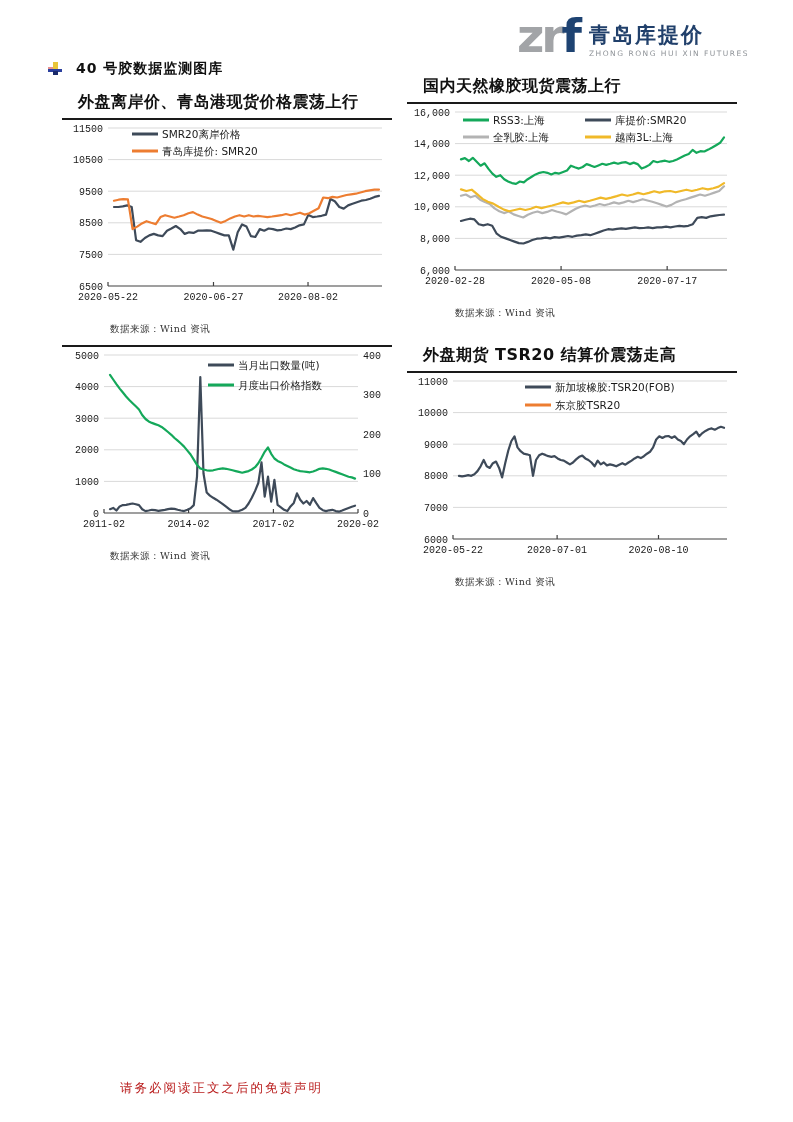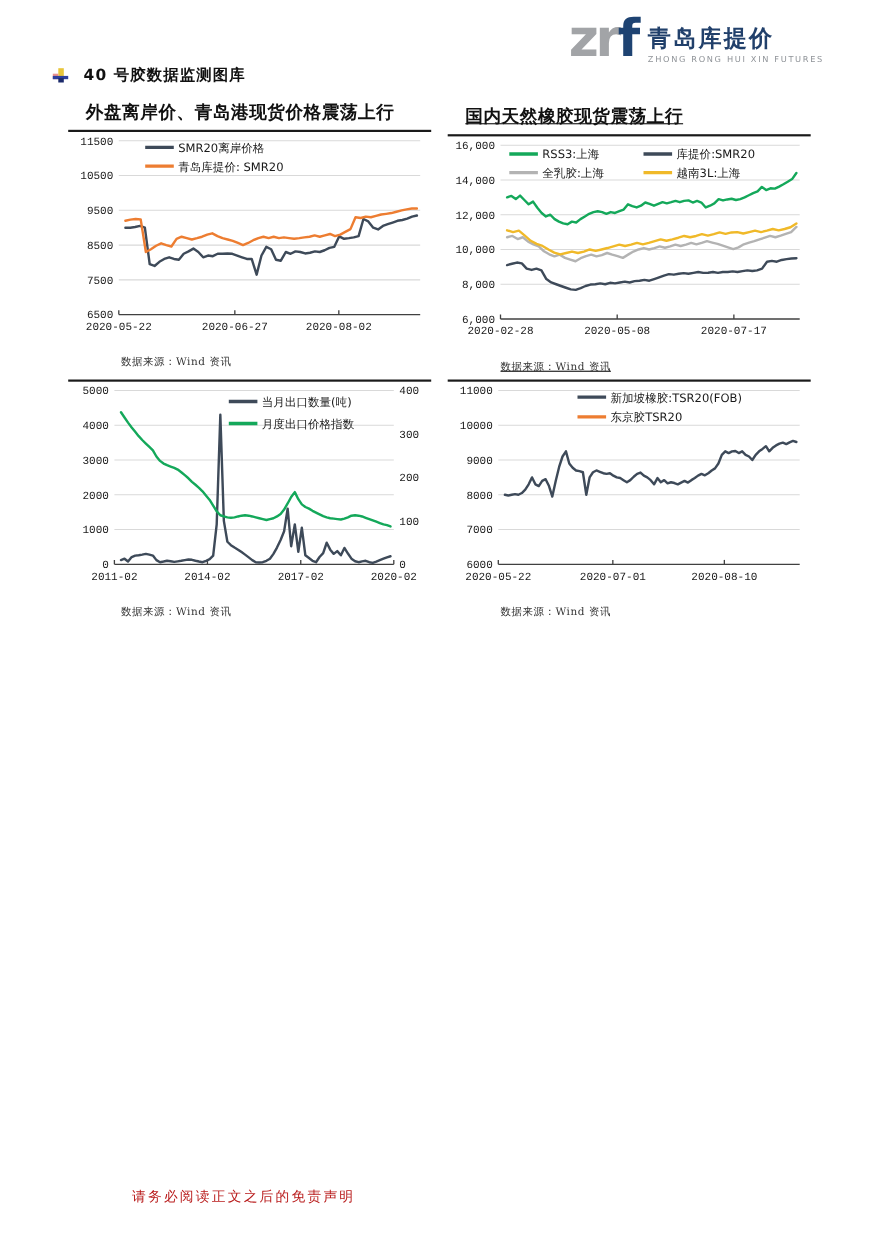--- a/index.html
+++ b/index.html
@@ -25,21 +25,21 @@
   .section-icon .n { position:absolute; left:5px; top:9px; width:5px; height:4px; background:#1B2A6B; }
   .section-title { font-size:14px; font-weight:bold; letter-spacing:1px; margin-left:14px; }
   
   .card { position:absolute; width:330px; }
   .card-title { font-size:16px; font-weight:bold; letter-spacing:0.5px; padding:0 0 5px 16px; white-space:nowrap; }
   .card-rule { height:2px; background:#1a1a1a; }
   .card svg { display:block; margin-top:2px; }
   .card-source { margin-top:9px; padding-left:8px; font-family:"DejaVu Serif","Liberation Serif",serif;
                  font-size:9.5px; color:#333; letter-spacing:0.5px;margin-left:40px; }
   #card-0 { left:62px;  top:92px; }
-  #card-1 { left:407px; top:96px;text-decoration:underline; }
+  #card-1 { left:407px; top:76px; }
   #card-2 { left:62px;  top:345px; }
   #card-3 { left:407px; top:345px; }
   
   .footer { position:absolute; top:1080px; left:120px; font-size:12.5px; color:#b91c1c; letter-spacing:2px; }
 </style>
 </head>
 <body>
 
 <div class="logo">
   <div class="logo-mark"><span class="logo-zr">zr</span><span class="logo-f">f</span></div>
@@ -161,20 +161,21 @@
       <polyline points="48.0,25.8 51.2,30.5 54.4,35.2 57.7,39.6 60.9,43.5 64.1,47.5 67.3,51.0 70.6,54.2 73.8,57.3 77.0,60.5 80.2,66.0 83.5,70.0 86.7,72.4 89.9,73.9 93.1,75.1 96.4,76.3 99.6,77.9 102.8,80.3 106.0,83.0 109.3,85.8 112.5,89.0 115.7,91.7 118.9,94.5 122.1,97.6 125.4,101.6 128.6,105.5 131.8,110.7 135.0,115.8 138.3,119.4 141.5,120.5 144.7,121.3 147.9,121.7 151.2,121.3 154.4,120.5 157.6,119.8 160.8,119.4 164.1,119.8 167.3,120.5 170.5,121.3 173.7,122.1 176.9,122.9 180.2,123.7 183.4,122.9 186.6,122.1 189.8,120.5 193.1,118.2 196.3,114.2 199.5,108.7 202.7,102.8 206.0,98.4 209.2,104.8 212.4,109.5 215.6,111.9 218.9,113.4 222.1,115.4 225.3,117.0 228.5,118.6 231.8,120.2 235.0,121.3 238.2,122.1 241.4,122.5 244.6,122.9 247.9,123.3 251.1,122.5 254.3,121.3 257.5,119.8 260.8,119.4 264.0,119.8 267.2,120.5 270.4,121.7 273.7,122.9 276.9,124.1 280.1,125.3 283.3,126.5 286.6,127.7 289.8,128.4 293.0,129.6" fill="none" stroke="#14A85A" stroke-width="2.2" stroke-linejoin="round" stroke-linecap="round"></polyline>
       <line x1="146" y1="16" x2="172" y2="16" stroke="#3E4A59" stroke-width="3"></line>
       <text x="176" y="20" text-anchor="start" font-size="10.5" font-family="&quot;DejaVu Sans&quot;,&quot;Liberation Sans&quot;,sans-serif" fill="#1a1a1a">当月出口数量(吨)</text>
       <line x1="146" y1="36" x2="172" y2="36" stroke="#14A85A" stroke-width="3"></line>
       <text x="176" y="40" text-anchor="start" font-size="10.5" font-family="&quot;DejaVu Sans&quot;,&quot;Liberation Sans&quot;,sans-serif" fill="#1a1a1a">月度出口价格指数</text>
     </svg>
   <div class="card-source">数据来源：Wind 资讯</div>
 </div>
 
 <div class="card" id="card-3">
+  <div class="card-title">外盘期货 TSR20 结算价震荡走高</div>
   <div class="card-rule"></div>
   <svg width="330" height="192" viewBox="0 0 330 192">
       <text x="41" y="167.5" text-anchor="end" font-size="10" font-family="&quot;Liberation Mono&quot;,&quot;DejaVu Sans Mono&quot;,monospace" fill="#1a1a1a">6000</text>
       <line x1="46" y1="132.4" x2="320" y2="132.4" stroke="#D9D9D9" stroke-width="1"></line>
       <text x="41" y="135.9" text-anchor="end" font-size="10" font-family="&quot;Liberation Mono&quot;,&quot;DejaVu Sans Mono&quot;,monospace" fill="#1a1a1a">7000</text>
       <line x1="46" y1="100.8" x2="320" y2="100.8" stroke="#D9D9D9" stroke-width="1"></line>
       <text x="41" y="104.3" text-anchor="end" font-size="10" font-family="&quot;Liberation Mono&quot;,&quot;DejaVu Sans Mono&quot;,monospace" fill="#1a1a1a">8000</text>
       <line x1="46" y1="69.2" x2="320" y2="69.2" stroke="#D9D9D9" stroke-width="1"></line>
       <text x="41" y="72.7" text-anchor="end" font-size="10" font-family="&quot;Liberation Mono&quot;,&quot;DejaVu Sans Mono&quot;,monospace" fill="#1a1a1a">9000</text>
       <line x1="46" y1="37.599999999999994" x2="320" y2="37.599999999999994" stroke="#D9D9D9" stroke-width="1"></line>

